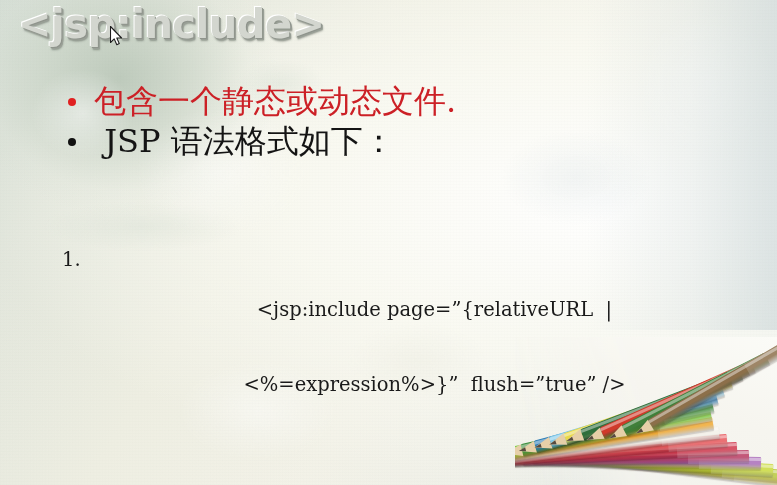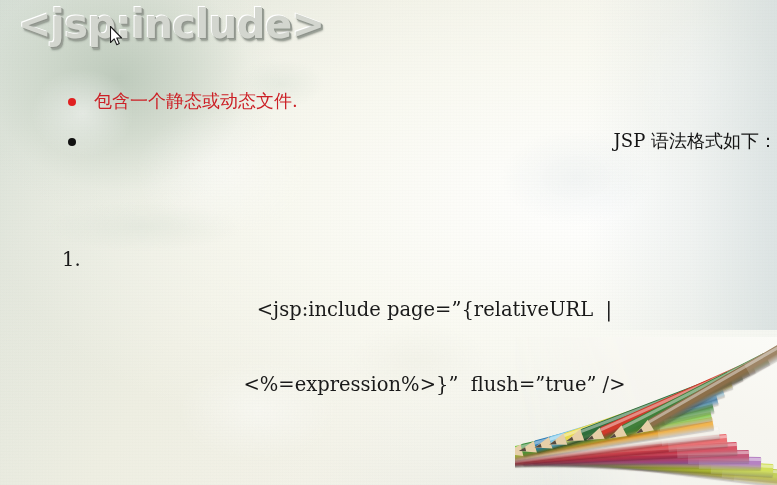--- a/index.html
+++ b/index.html
@@ -175,28 +175,28 @@
     width: 8px; height: 8px;
     border-radius: 50%;
     margin-top: 14px;
     margin-right: 18px;
   }
   .bullet-dot.red   { background: #e02020; }
   .bullet-dot.black { background: #111111; }
 
   .bullet-text {
     font-family: "DejaVu Serif", serif;
-    font-size: 18px;
+    font-size: 32px;
     line-height: 34px;
     white-space: pre;
   }
   .bullet-text.red   { color: #cc2026; }
   .bullet-text.black { color: #141414; }
 
-  .bullet-row.second { margin-top: 6px; justify-content: space-between; }
+  .bullet-row.second { margin-top: 6px; }
 
   .code-block {
     margin-top: 14px;
     padding-left: 62px;
     font-family: "DejaVu Serif", serif;
     font-size: 19.5px;
     line-height: 25px;
     color: #1a1a1a;
     white-space: pre;
   }

